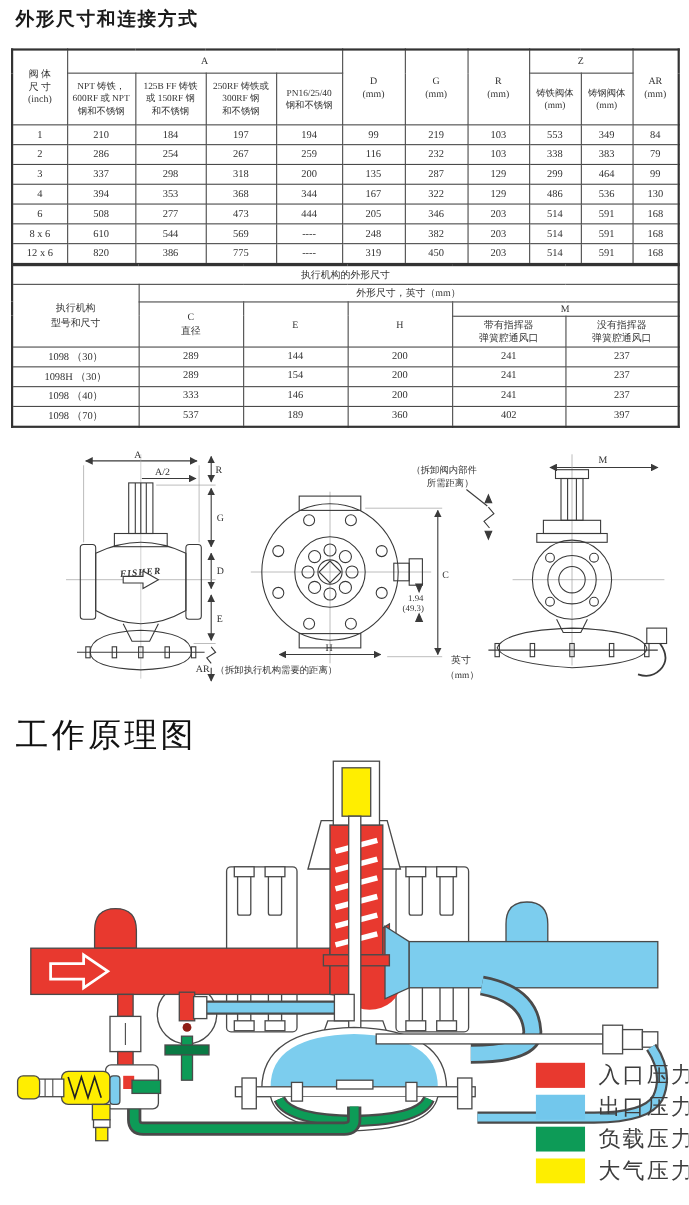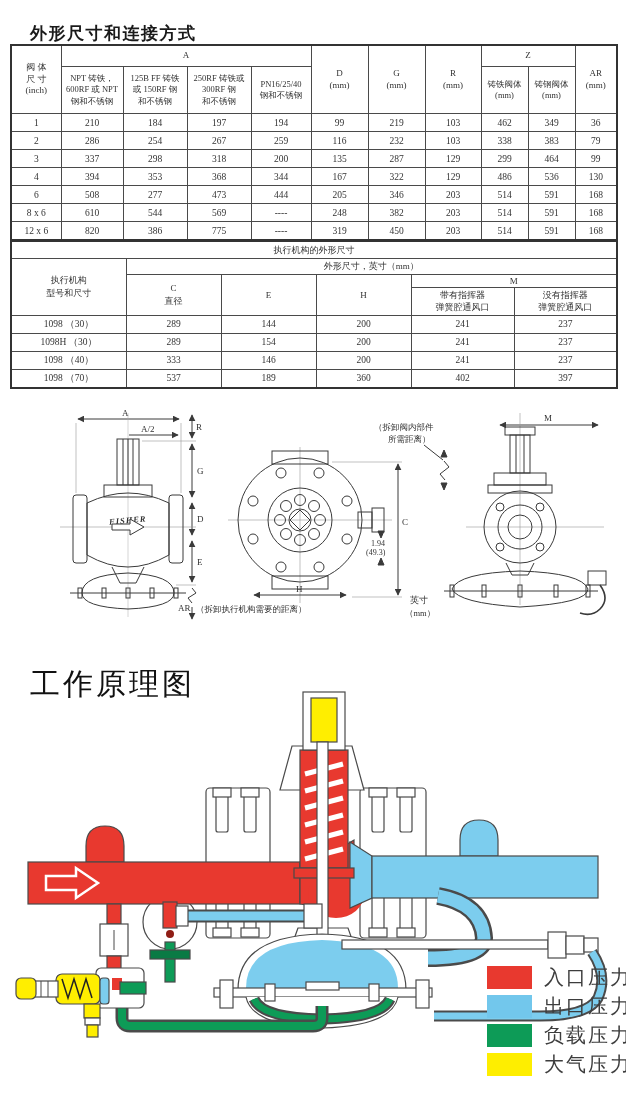--- a/index.html
+++ b/index.html
@@ -1,20 +1,20 @@
 <!DOCTYPE html>
 <html><head>
 <meta charset="utf-8">
 <style>
   html,body{margin:0;padding:0;background:#fff;}
   .page{position:relative;width:626px;height:1095px;background:#fff;overflow:hidden;
         font-family:"Liberation Serif","DejaVu Serif",serif;color:#2b2b2b;}
   .t1{position:absolute;left:14px;top:6px;font-family:"Liberation Sans","DejaVu Sans",sans-serif;
-      font-weight:bold;font-size:17px;letter-spacing:1.5px;color:#1a1a1a;margin:16px;}
-  .t2{position:absolute;left:14px;top:648px;font-weight:500;font-size:30px;letter-spacing:3px;color:#111;margin:16px;text-align:center;}
+      font-weight:bold;font-size:17px;letter-spacing:1.5px;color:#1a1a1a;margin:0;}
+  .t2{position:absolute;left:14px;top:648px;font-weight:500;font-size:30px;letter-spacing:3px;color:#111;margin:0;text-align:center;}
   table{border-collapse:collapse;table-layout:fixed;position:absolute;left:10px;background:#fff;}
   .dim-table{top:44px;width:606px;}
   .act-table{top:240px;width:606px;}
   th,td{border:1px solid #4a4a4a;text-align:center;vertical-align:middle;
         white-space:pre-line;padding:0 1px;font-weight:normal;overflow:hidden;}
   .dim-table{border:2px solid #333;}
   .act-table{border:2px solid #333;}
   .dim-table th{font-size:8.5px;line-height:1.3;color:#333;}
   .dim-table td{font-size:9.5px;height:17px;color:#333;}
   .hr1 th{height:20px;font-size:9px;}
@@ -91,23 +91,23 @@
     </tr>
     <tr>
       <td>1</td>
           <td>210</td>
           <td>184</td>
           <td>197</td>
           <td>194</td>
           <td>99</td>
           <td>219</td>
           <td>103</td>
-          <td>462</td>
+          <td>553</td>
           <td>349</td>
-          <td>36</td>
+          <td>84</td>
     </tr>
     <tr>
       <td>2</td>
           <td>286</td>
           <td>254</td>
           <td>267</td>
           <td>259</td>
           <td>116</td>
           <td>232</td>
           <td>103</td>

